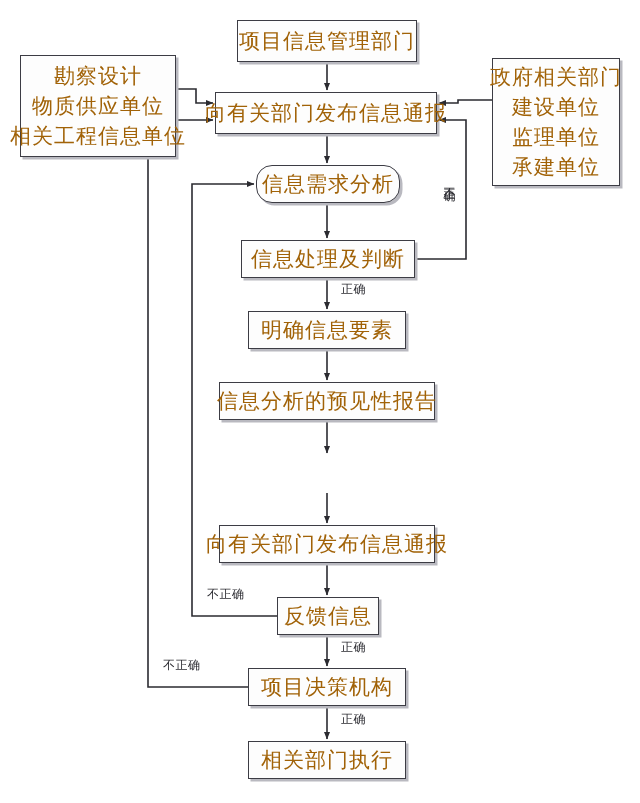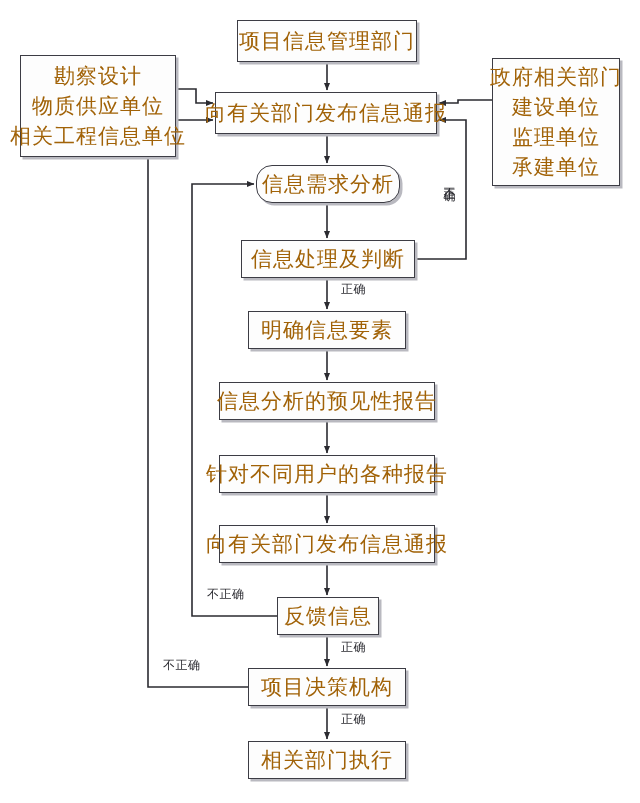--- a/index.html
+++ b/index.html
@@ -140,23 +140,20 @@
   </div>
 
   <div class="node-box" style="left:248px; top:311px; width:158px; height:38px;">
     <span class="line">明确信息要素</span>
   </div>
 
   <div class="node-box" style="left:219px; top:382px; width:216px; height:38px;">
     <span class="line">信息分析的预见性报告</span>
   </div>
 
-  <div class="node-box" style="left:219px; top:455px; width:216px; height:38px;">
-    <span class="line">针对不同用户的各种报告</span>
-  </div>
 
   <div class="node-box" style="left:219px; top:525px; width:216px; height:38px;">
     <span class="line">向有关部门发布信息通报</span>
   </div>
 
   <div class="node-box" style="left:277px; top:597px; width:102px; height:38px;">
     <span class="line">反馈信息</span>
   </div>
 
   <div class="node-box" style="left:248px; top:668px; width:158px; height:38px;">

